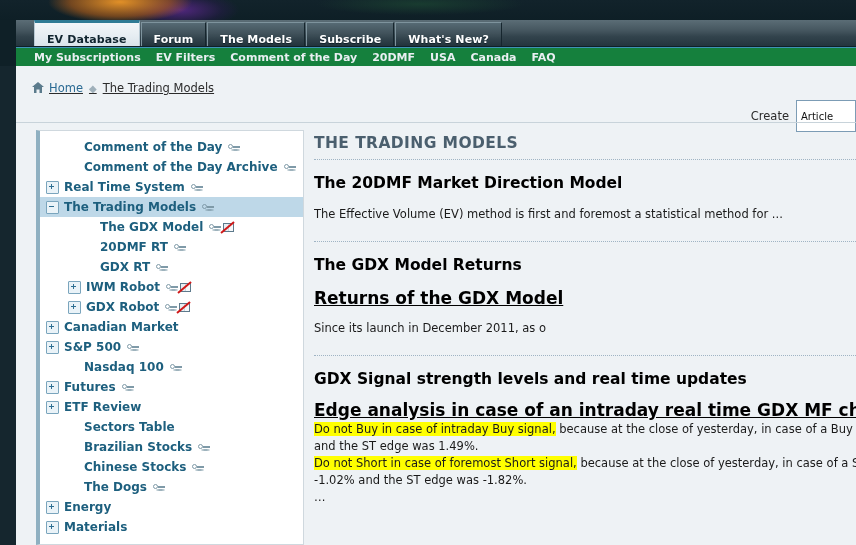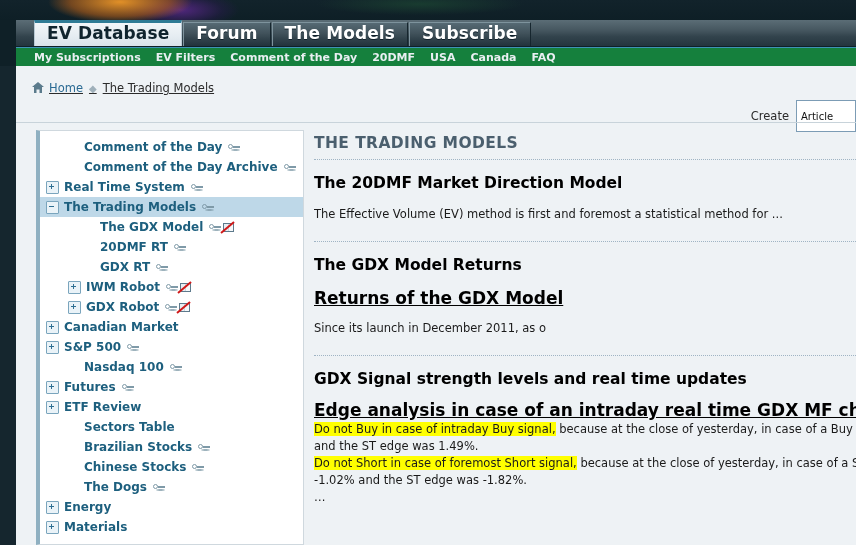--- a/index.html
+++ b/index.html
@@ -22,22 +22,22 @@
 
   .navzone{position:absolute;left:0;top:20px;width:856px;height:46px;background:#0f2027;}
   .tabstrip{
     position:absolute;left:16px;top:20px;width:840px;height:26px;
     background:linear-gradient(180deg,#5b6d76 0%,#44555e 42%,#32434c 64%,#24353e 100%);
   }
   .tabs{position:absolute;left:34px;top:21px;height:25px;display:flex;align-items:flex-end;}
   .tab{
     position:relative;height:24px;box-sizing:border-box;
     padding:0 12px;margin-right:1px;
-    display:flex;align-items:flex-start;justify-content:center;
-    font-size:17px;font-weight:bold;color:#ffffff;
+    display:flex;align-items:flex-end;justify-content:center;
+    font-size:11px;font-weight:bold;color:#ffffff;
     letter-spacing:.1px;
     background:linear-gradient(180deg,#566a74 0%,#41525b 45%,#31424b 70%,#22333c 100%);
     border-left:1px solid #7e939d;border-right:1px solid #16262e;
     border-top:1px solid #7e939d;
     cursor:pointer;text-shadow:0 1px 0 #10202a;
   }
   .tab.active{
     background:linear-gradient(180deg,#f2f6f9 0%,#e6edf2 55%,#d9e3ea 100%);
     color:#10242e;text-shadow:none;
     border-top:3px solid #2f7b95;
@@ -182,20 +182,23 @@
       </div>
     <div class="tab">
         <span>Forum</span>
       </div>
     <div class="tab">
         <span>The Models</span>
       </div>
     <div class="tab">
         <span>Subscribe</span>
       </div>
+    <div class="tab">
+        <span>What's New?</span>
+      </div>
   </div>
 
   <div class="subnav">
     <a>My Subscriptions</a>
     <a>EV Filters</a>
     <a>Comment of the Day</a>
     <a>20DMF</a>
     <a>USA</a>
     <a>Canada</a>
     <a>FAQ</a>

